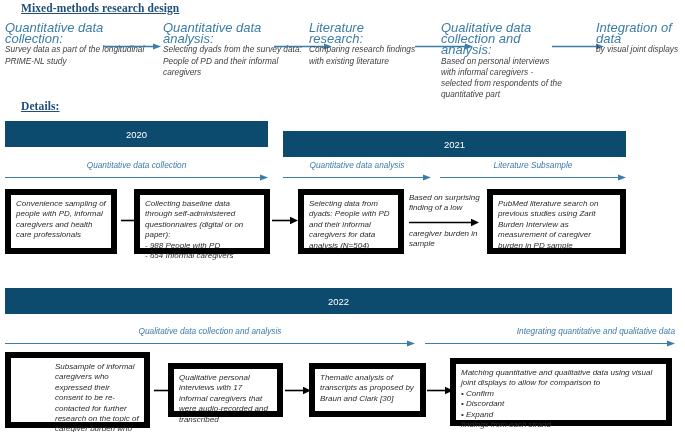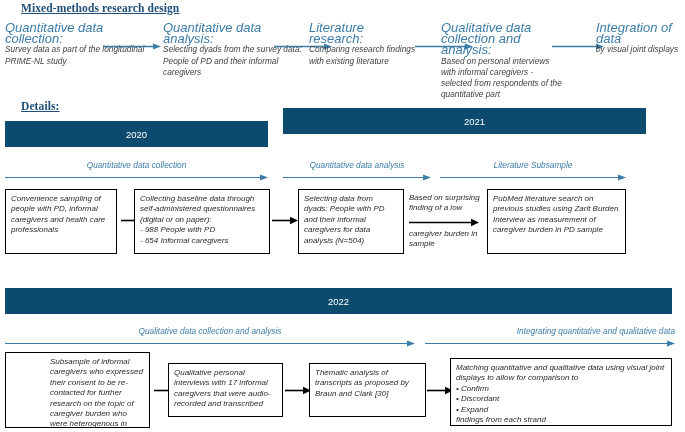--- a/index.html
+++ b/index.html
@@ -66,21 +66,21 @@
     font-style:italic;
     font-size:8.3px;
     white-space:nowrap;
     text-align:center;
   }
   .sec-arrow{position:absolute;height:9px;}
 
   
   .dbox{
     position:absolute;
-    border:1px solid #000000;
+    border:6px solid #000000;
     background:#ffffff;
     box-sizing:border-box;
     font-style:italic;
     font-size:8.0px;
     line-height:10.4px;
     color:#2b2b2b;
     padding:4px 5px;
   }
   .dbox p{margin:0;}
 
@@ -145,21 +145,21 @@
   </svg>
 
   <div class="ov-col" style="left:596px;width:92px;">
     <p class="ov-head">Integration of data</p>
     <p class="ov-body">by visual joint displays</p>
   </div>
 
   <div class="yearbar" style="left:5px;top:121px;width:263px;">
     <span>2020</span>
   </div>
-  <div class="yearbar" style="left:283px;top:108px;width:343px;padding-left:20px;">
+  <div class="yearbar" style="left:283px;top:131px;width:343px;">
     <span>2021</span>
   </div>
 
   <div class="sec-label" style="left:5px;top:160px;width:263px;">Quantitative data collection</div>
   <svg class="sec-arrow" style="left:5px;top:173px;width:263px;" viewBox="0 0 263 9" preserveAspectRatio="none">
     <line x1="0" y1="4.5" x2="255" y2="4.5" stroke="#3c7ca8" stroke-width="1.2"></line>
     <polygon points="255,1.4 263,4.5 255,7.6" fill="#3c7ca8"></polygon>
   </svg>
 
   <div class="sec-label" style="left:283px;top:160px;width:148px;">Quantitative data analysis</div>

